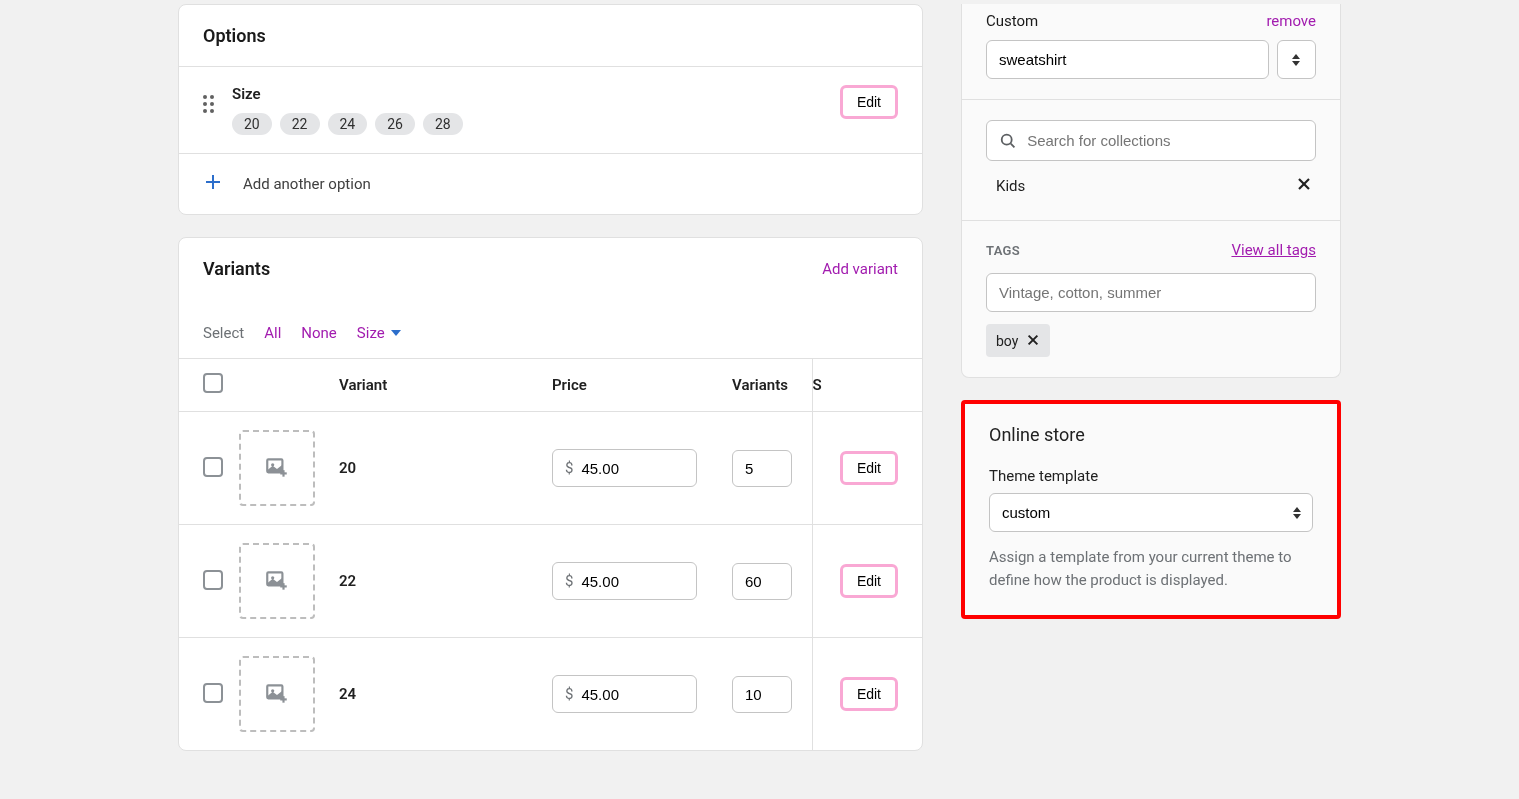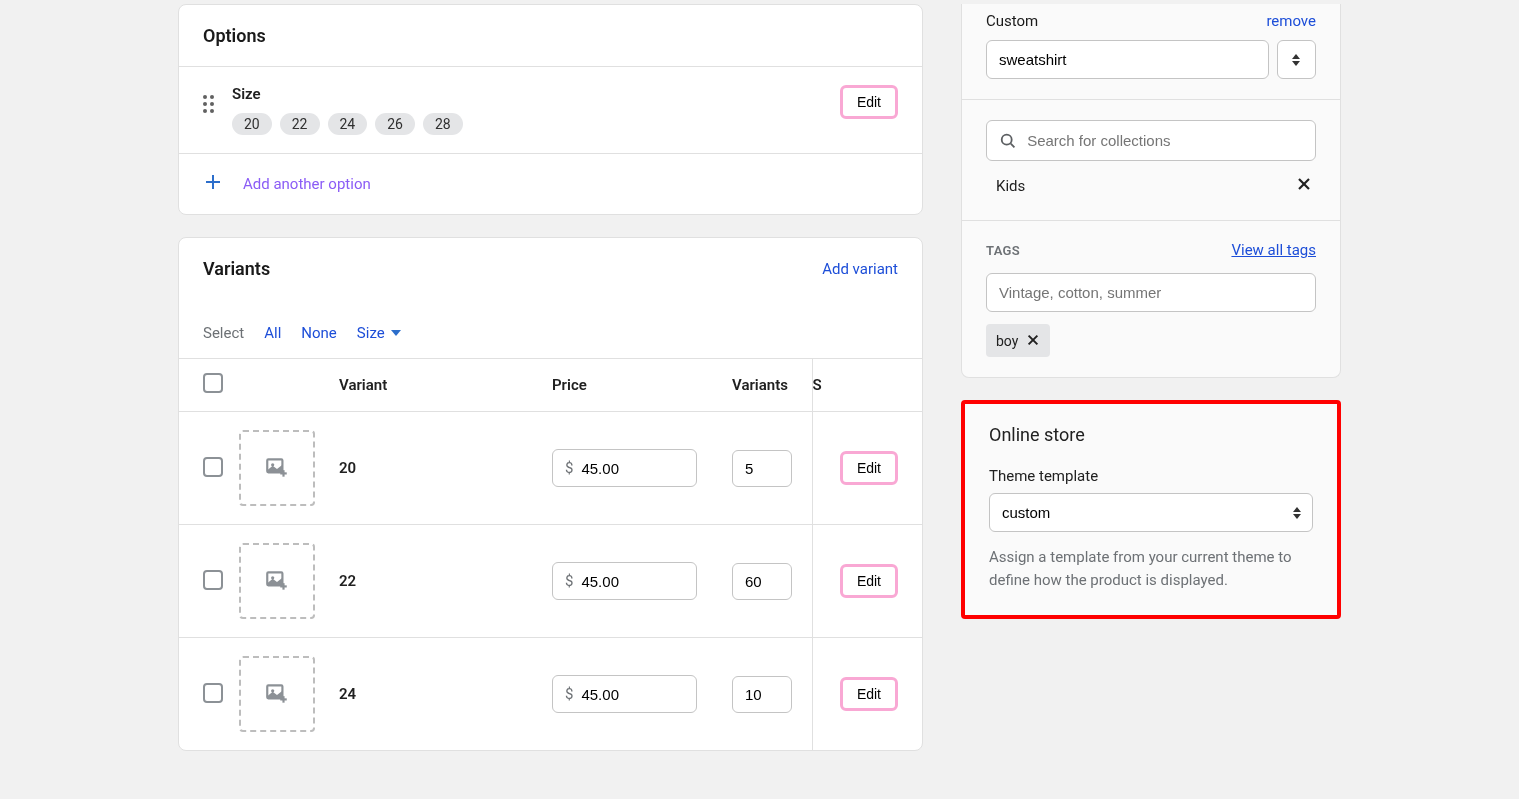--- a/index.html
+++ b/index.html
@@ -75,28 +75,28 @@
   }
   .btn-sm {
     padding: 6px 14px;
   }
   .add-option-row {
     padding: 18px 24px;
     border-top: 1px solid #e0e0e0;
     display: flex;
     align-items: center;
     gap: 20px;
-    color: #8b5cf6;
+    color: #404040;
     cursor: pointer;
     font-size: 15px;
   }
   .plus-icon svg { width: 20px; height: 20px; }
 
   
-  .link { color: #1d4ed8; cursor: pointer; font-size: 15px; }
+  .link { color: #a21caf; cursor: pointer; font-size: 15px; }
   .select-row {
     padding: 0 24px 16px 24px;
     display: flex;
     align-items: center;
     gap: 20px;
     font-size: 15px;
     margin-top: 25px;
   }
   .select-label { color: #6d7175; }
   .size-filter { display: inline-flex; align-items: center; gap: 4px; }

